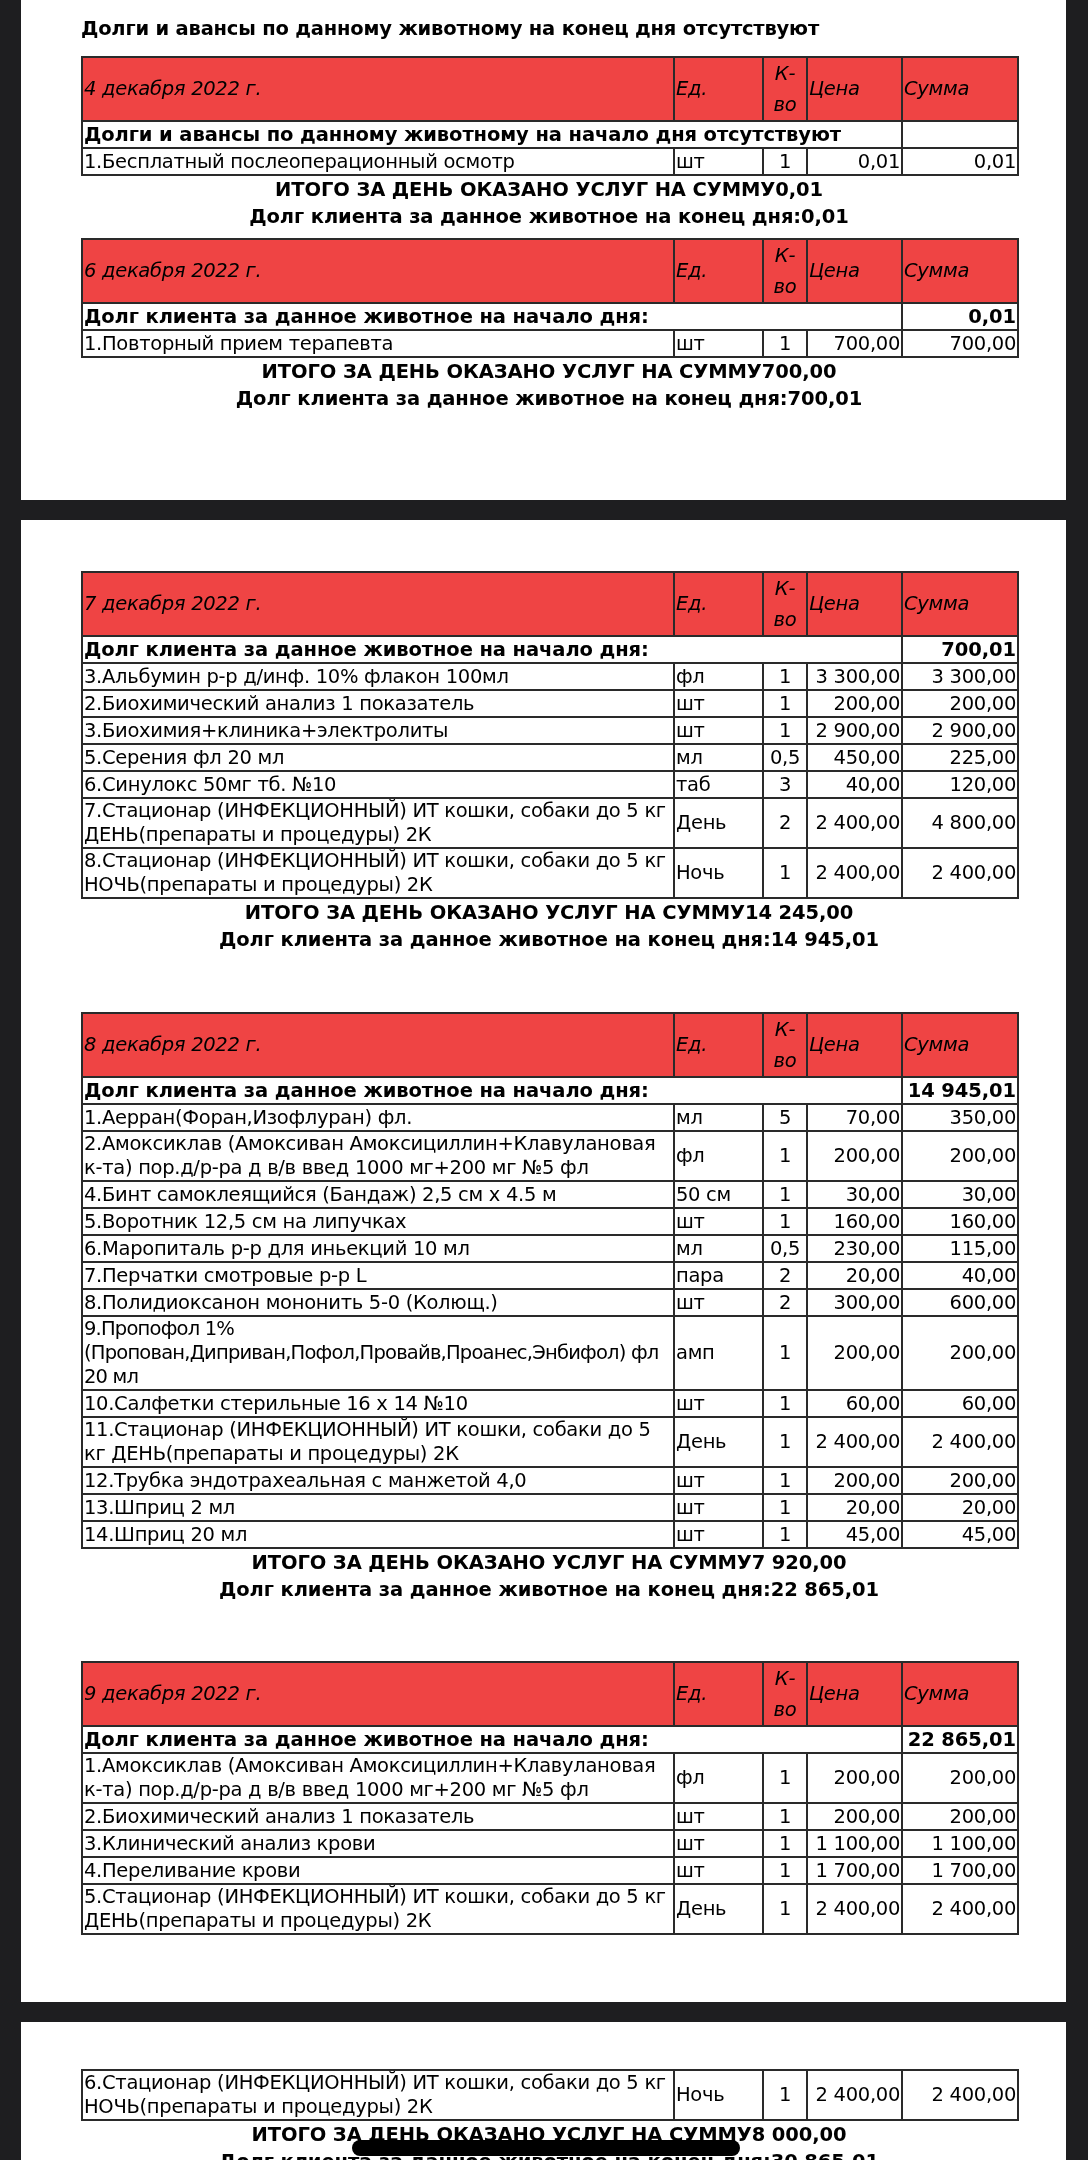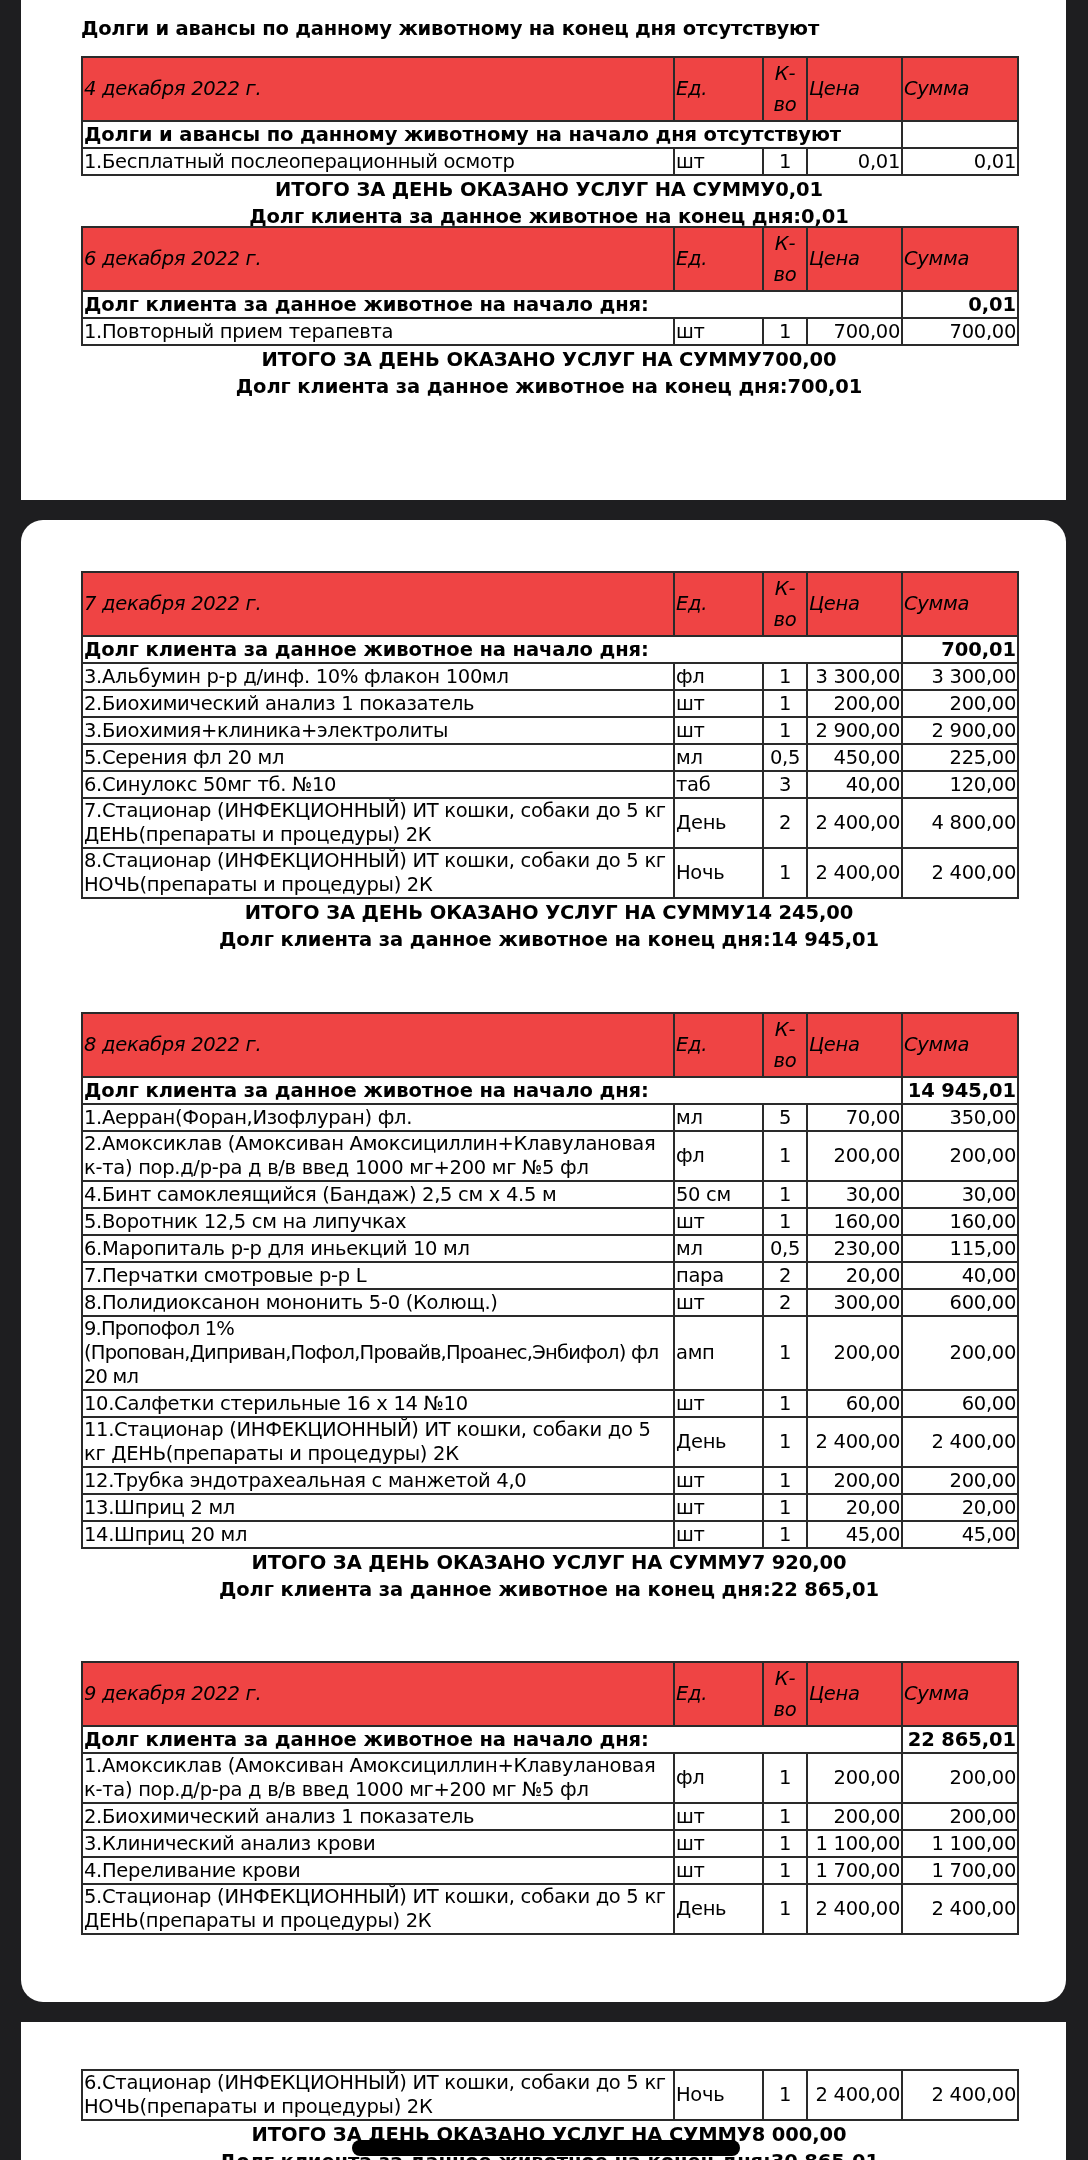--- a/index.html
+++ b/index.html
@@ -11,21 +11,21 @@
     position: relative;
   }
   .page {
     position: absolute;
     left: 21px;
     width: 1045px;
     background: #fff;
     overflow: hidden;
   }
   #page1 { top: -10px; height: 510px; }
-  #page2 { top: 520px; height: 1482px; border-radius: 22px; }
+  #page2 { top: 520px; height: 1482px; }
   #page3 { top: 2022px; height: 200px; }
 
   .inner { position: absolute; left: 60px; width: 936px; }
 
   .note {
     font-weight: bold;
     font-size: 19.5px;
     letter-spacing: -0.2px;
     line-height: 26px;
     white-space: nowrap;
@@ -134,21 +134,21 @@
           <span>ИТОГО ЗА ДЕНЬ ОКАЗАНО УСЛУГ НА СУММУ</span>
           <span class="tval">0,01</span>
         </div>
       <div class="trow">
           <span>Долг клиента за данное животное на конец дня:</span>
           <span class="tval">0,01</span>
         </div>
     </div>
   </div>
 
-  <div class="inner" style="top:236px;">
+  <div class="inner" style="top:248px;">
     <table class="day">
       <colgroup>
           <col class="c-name">
           <col class="c-unit">
           <col class="c-qty">
           <col class="c-price">
           <col class="c-sum">
         </colgroup>
       <thead>
         <tr>

